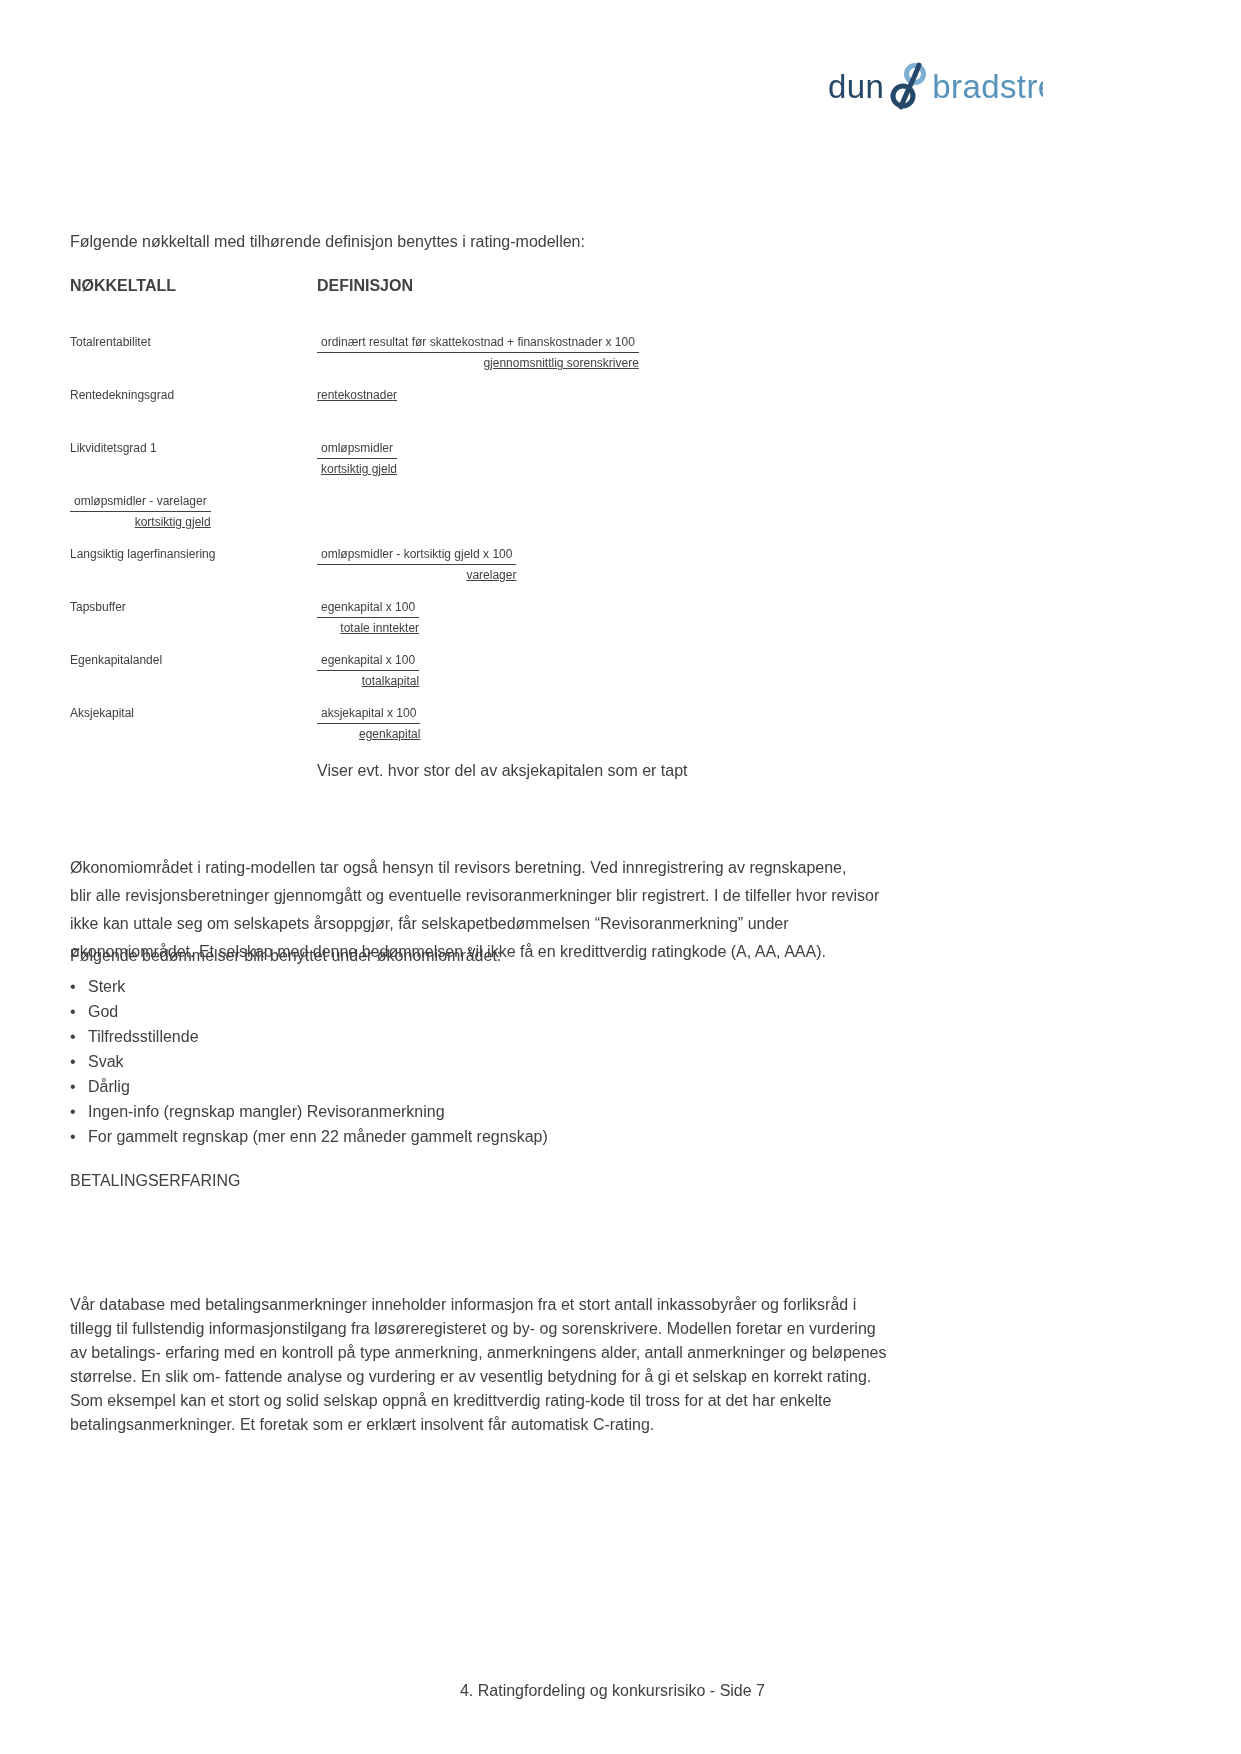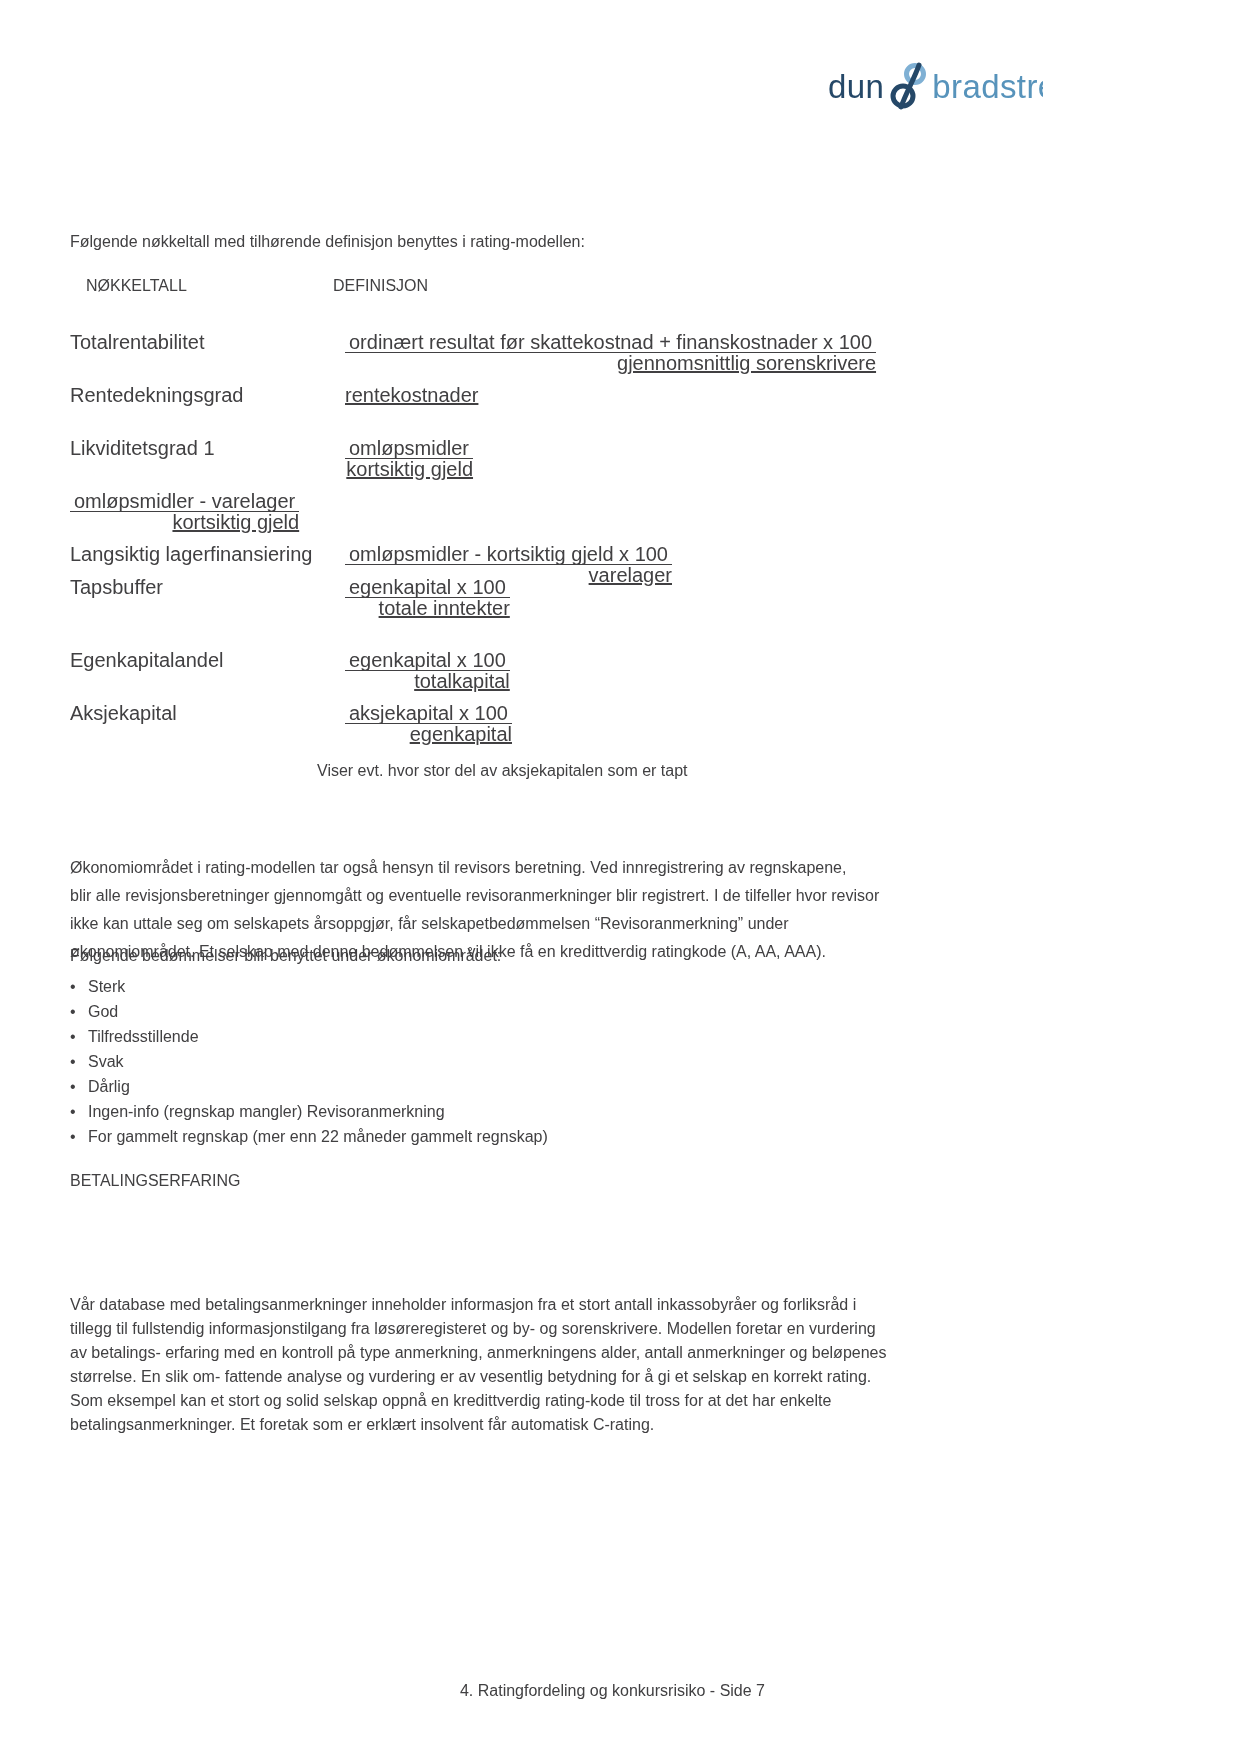--- a/index.html
+++ b/index.html
@@ -10,23 +10,23 @@
   }
   
   .logo{position:absolute;left:828px;top:62px;display:flex;align-items:flex-end;}
   .logo .word{font-size:33px;letter-spacing:.4px;line-height:1.1;}
   .logo .dun{color:var(--logo-dark,#254868);}
   .logo .brad{color:var(--logo-mid,#5793BB);}
   .logo svg{margin:0 4px -5px 6px;display:block;}
   
   .intro{position:absolute;left:70px;top:233px;font-size:16px;}
   
-  .thead{position:absolute;left:70px;top:277px;display:flex;font-size:16px;font-weight:normal;margin-left:16px;}
+  .thead{position:absolute;left:70px;top:277px;display:flex;font-size:16px;font-weight:bold;}
   .thead .h1{width:247px;flex:none;}
-  .ratio-row{position:absolute;left:70px;display:flex;font-size:20px;line-height:20px;gap:28px;}
+  .ratio-row{position:absolute;left:70px;display:flex;font-size:12px;line-height:20px;}
   .rlabel{width:247px;flex:none;}
   .fraction{display:inline-block;text-align:right;text-decoration:underline;}
   .num{display:inline-block;padding:0 4px;border-bottom:1.6px solid currentColor;}
   .den{line-height:20px;}
   .note{position:absolute;left:317px;top:762px;font-size:16px;}
   
   .para{position:absolute;left:70px;font-size:16px;white-space:pre-line;}
   #para-economy{top:854px;line-height:28px;}
   .assess-intro{position:absolute;left:70px;top:947px;font-size:16px;}
   .bullets{position:absolute;left:70px;top:974px;font-size:16px;}
@@ -72,21 +72,21 @@
         <div class="rlabel">Likviditetsgrad 1</div>
         <div class="fraction"><span class="num">omløpsmidler</span><div class="den">kortsiktig gjeld</div></div>
       </div>
       <div class="ratio-row" style="top: 491px;">
         <div class="fraction"><span class="num">omløpsmidler - varelager</span><div class="den">kortsiktig gjeld</div></div>
       </div>
       <div class="ratio-row" style="top: 544px;">
         <div class="rlabel">Langsiktig lagerfinansiering</div>
         <div class="fraction"><span class="num">omløpsmidler - kortsiktig gjeld x 100</span><div class="den">varelager</div></div>
       </div>
-      <div class="ratio-row" style="top: 577px;">
+      <div class="ratio-row" style="top: 597px;">
         <div class="rlabel">Tapsbuffer</div>
         <div class="fraction"><span class="num">egenkapital x 100</span><div class="den">totale inntekter</div></div>
       </div>
       <div class="ratio-row" style="top: 650px;">
         <div class="rlabel">Egenkapitalandel</div>
         <div class="fraction"><span class="num">egenkapital x 100</span><div class="den">totalkapital</div></div>
       </div>
       <div class="ratio-row" style="top: 703px;">
         <div class="rlabel">Aksjekapital</div>
         <div class="fraction"><span class="num">aksjekapital x 100</span><div class="den">egenkapital</div></div>

